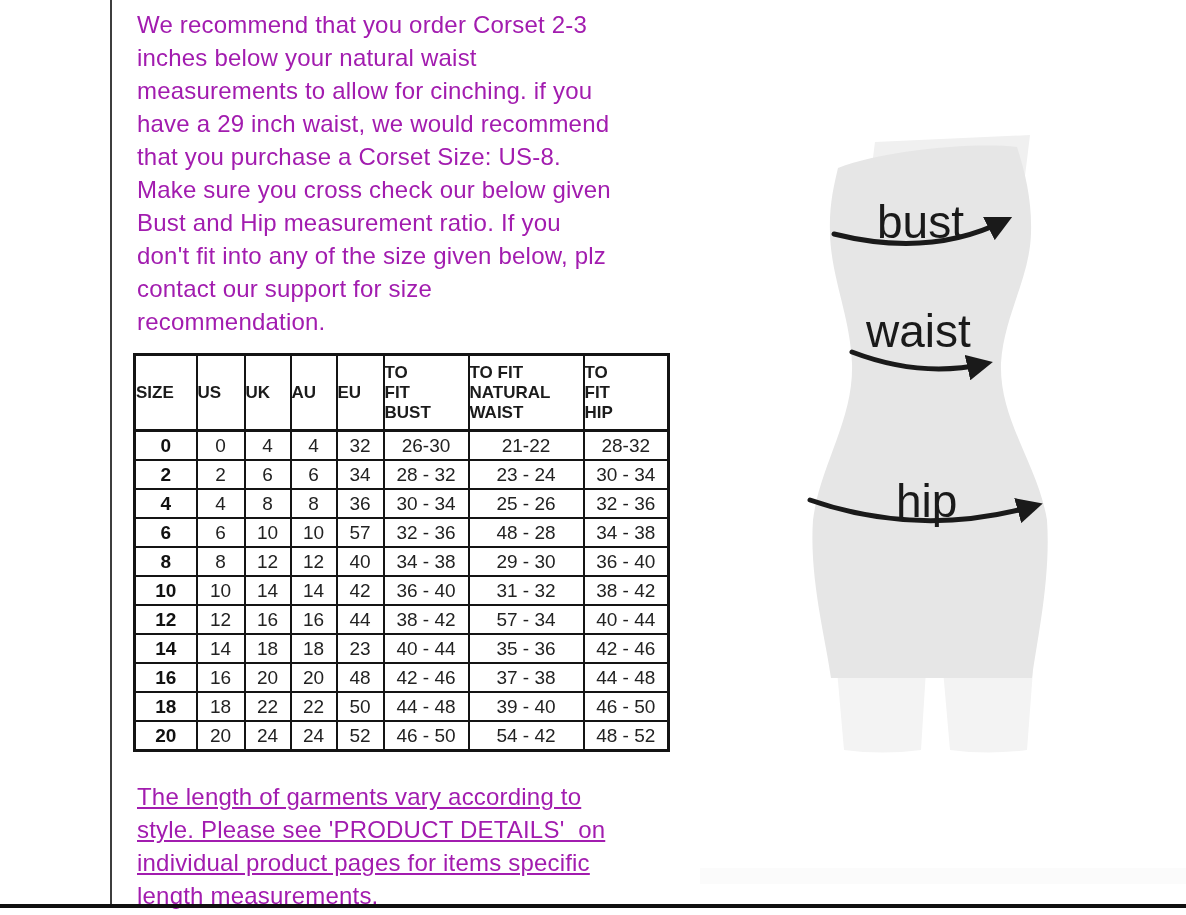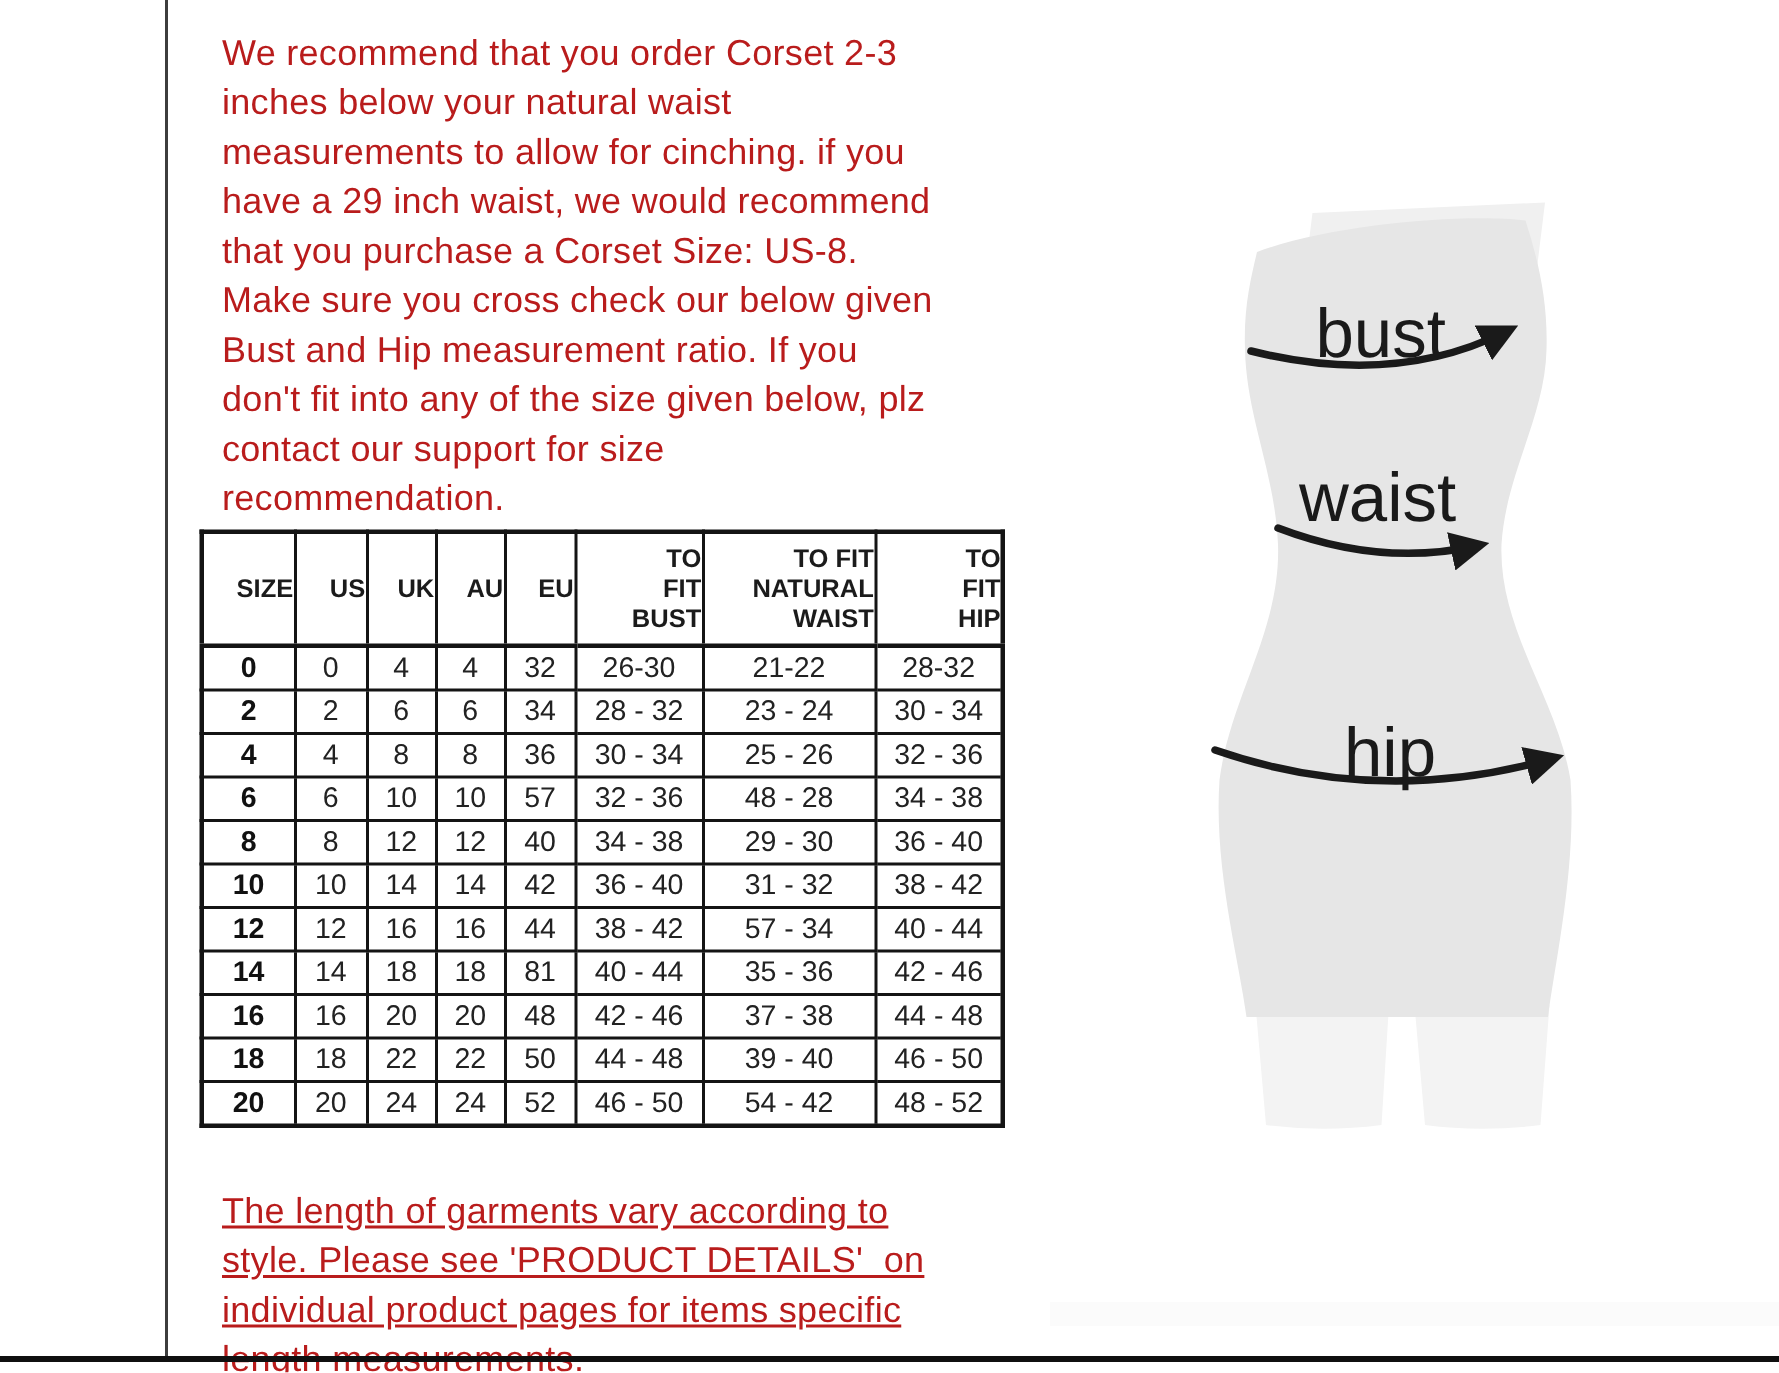--- a/index.html
+++ b/index.html
@@ -13,36 +13,36 @@
   }
   .left-rule{
     position:absolute;left:110px;top:0;width:2px;height:905px;
     background:#3d3d3d;
   }
   .bottom-rule{
     position:absolute;left:0;top:904px;width:1186px;height:4px;
     background:#101010;
   }
   .para{
-    position:absolute;left:133px;margin:15px;
+    position:absolute;left:133px;margin:4px;
     font-size:24px;line-height:33px;letter-spacing:0.2px;
-    white-space:pre-wrap;color:#b91c1c;
+    white-space:pre-wrap;color:#a21caf;
   }
   .para.intro{top:4px;width:640px;}
   .para.footer{top:776px;width:640px;text-decoration:underline;}
   table.size-chart{
     position:absolute;left:133px;top:353px;
     border-collapse:collapse;table-layout:fixed;
     border:3px solid #141414;
     font-family:"Liberation Sans","DejaVu Sans",sans-serif;
   }
   table.size-chart th{
     border:2px solid #141414;border-bottom:3px solid #141414;
     font-size:17px;font-weight:bold;line-height:20px;
-    text-align:right;vertical-align:middle;
+    text-align:left;vertical-align:middle;
     white-space:pre-line;padding:0;height:73px;color:#1b1b1b;
   }
   table.size-chart td{
     border:2px solid #141414;
     font-size:19px;font-weight:normal;
     text-align:center;vertical-align:middle;
     padding:0;height:27px;color:#222;
   }
   table.size-chart td.size-col{font-weight:bold;color:#111;}
   .figure{position:absolute;left:780px;top:100px;}
@@ -172,21 +172,21 @@
           <td>44</td>
           <td>38 - 42</td>
           <td>57 - 34</td>
           <td>40 - 44</td>
         </tr>
         <tr>
           <td class="size-col">14</td>
           <td>14</td>
           <td>18</td>
           <td>18</td>
-          <td>81</td>
+          <td>23</td>
           <td>40 - 44</td>
           <td>35 - 36</td>
           <td>42 - 46</td>
         </tr>
         <tr>
           <td class="size-col">16</td>
           <td>16</td>
           <td>20</td>
           <td>20</td>
           <td>48</td>

